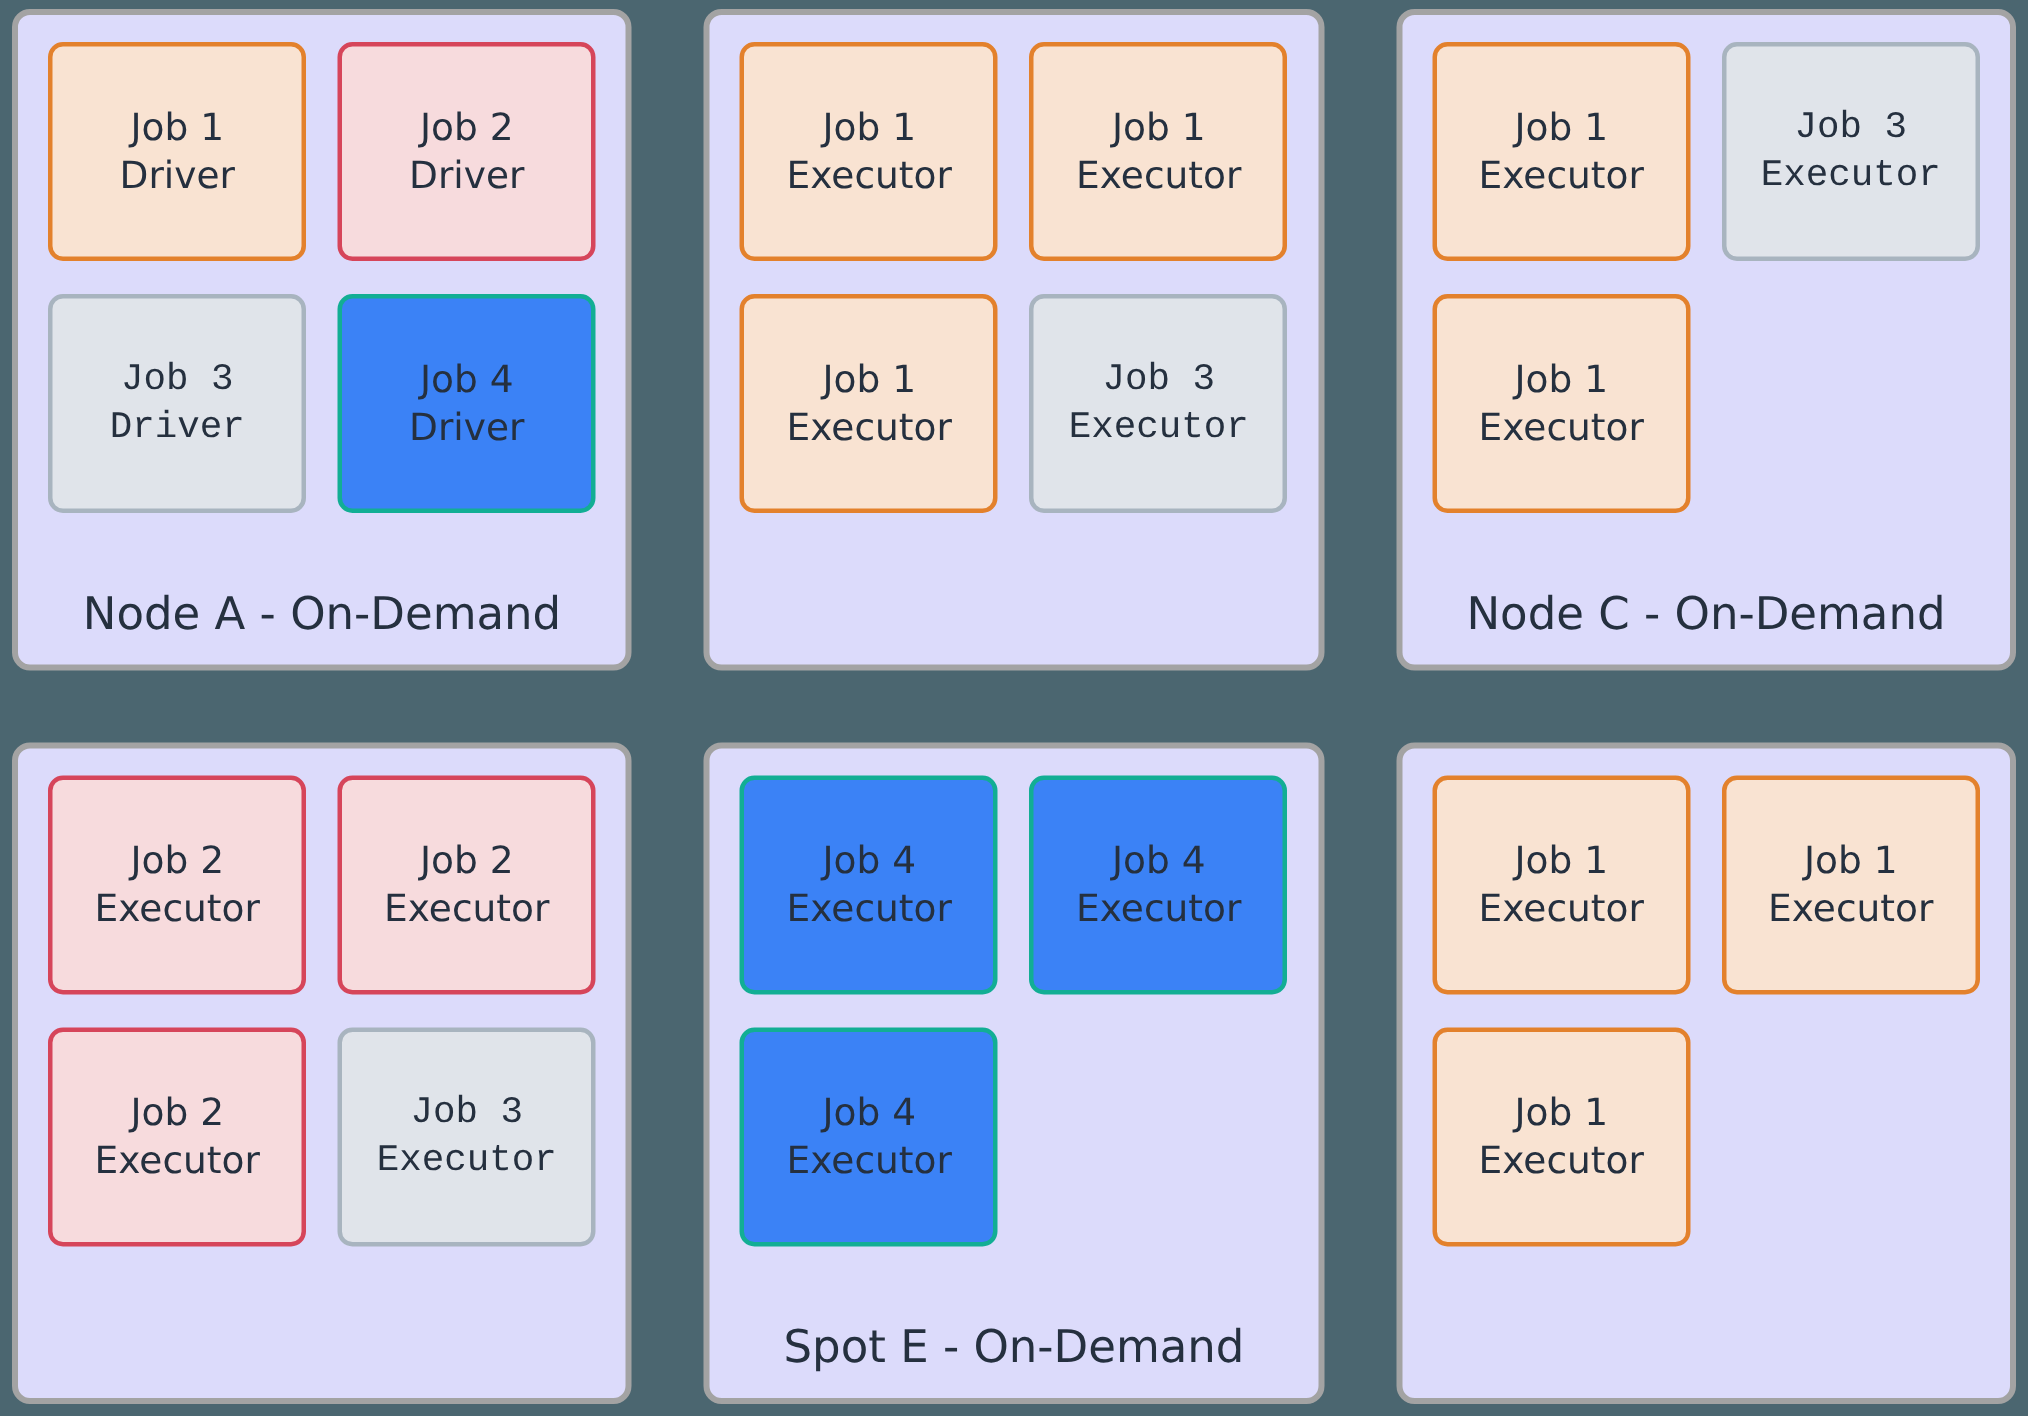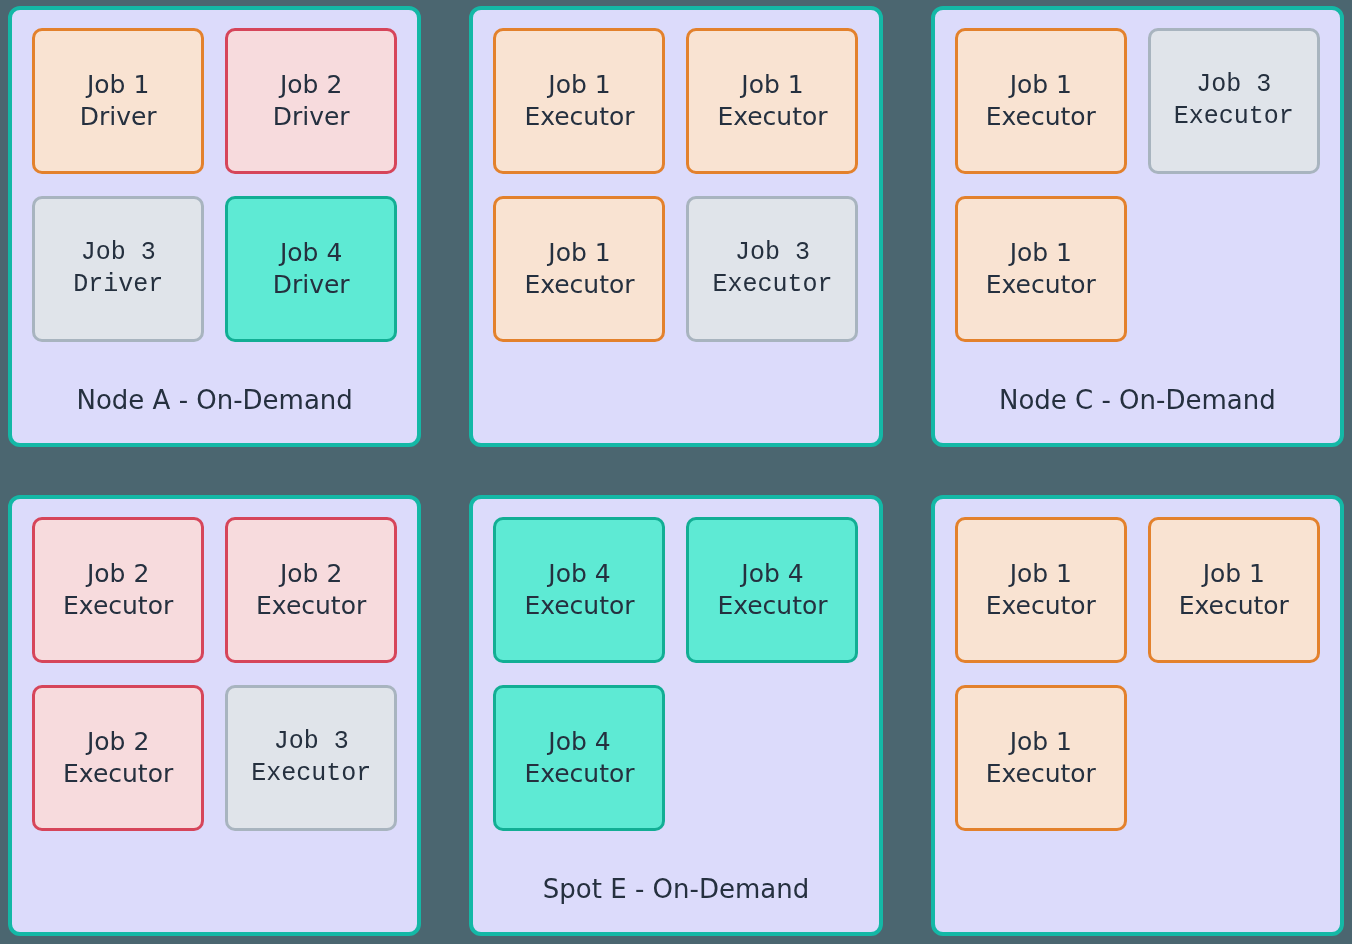--- a/index.html
+++ b/index.html
@@ -21,27 +21,27 @@
     column-gap: 48px;
     row-gap: 48px;
     width: 1352px;
     height: 944px;
     padding: 6px 8px 8px 8px;
     box-sizing: border-box;
   }
 
   .node {
     background: #dcdbfb;
-    border: 4px solid #14b8a6;
+    border: 4px solid #a3a3a3;
     border-radius: 12px;
     box-sizing: border-box;
     display: flex;
     flex-direction: column;
     align-items: center;
-    padding: 18px 18px 12px 18px;
+    padding: 18px 18px 0 18px;
     position: relative;
   }
 
   .slot-grid {
     display: grid;
     grid-template-columns: repeat(2, 172px);
     grid-template-rows: repeat(2, 146px);
     column-gap: 21px;
     row-gap: 22px;
     justify-content: center;
@@ -62,26 +62,26 @@
 
   .slot.empty {
     border: none;
     background: transparent;
   }
 
   
   .theme-job1 { background: #f9e3d2; border: 3px solid #e3812c; }
   .theme-job2 { background: #f7dbdd; border: 3px solid #d6455a; text-align: center; }
   .theme-job3 { background: #e0e4ea; border: 3px solid #a8b4bf; font-family: Liberation Mono, monospace; }
-  .theme-job4 { background: #5eead4; border: 3px solid #12ae94; }
+  .theme-job4 { background: #3b82f6; border: 3px solid #12ae94; }
 
   .node-label {
     margin-top: auto;
     margin-bottom: 16px;
-    font-size: 26px;
+    font-size: 30px;
     color: #25303f;
     white-space: nowrap;
   }
 </style>
 </head>
 <body>
 
 <div id="cluster-grid">
     <div class="node">
       <div class="slot-grid">

